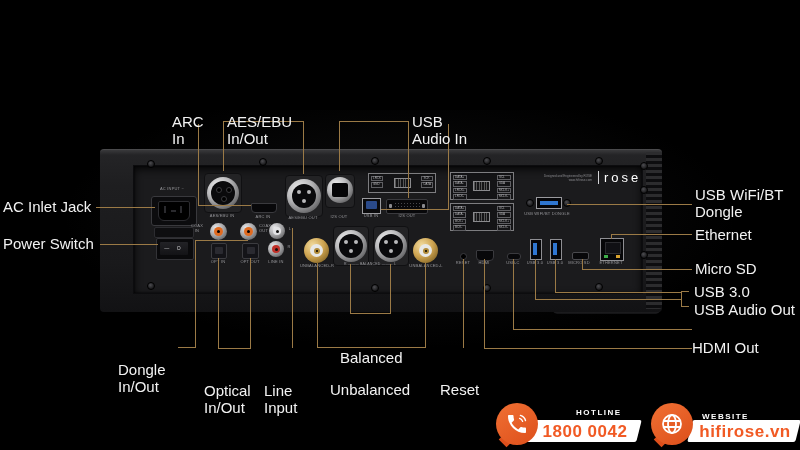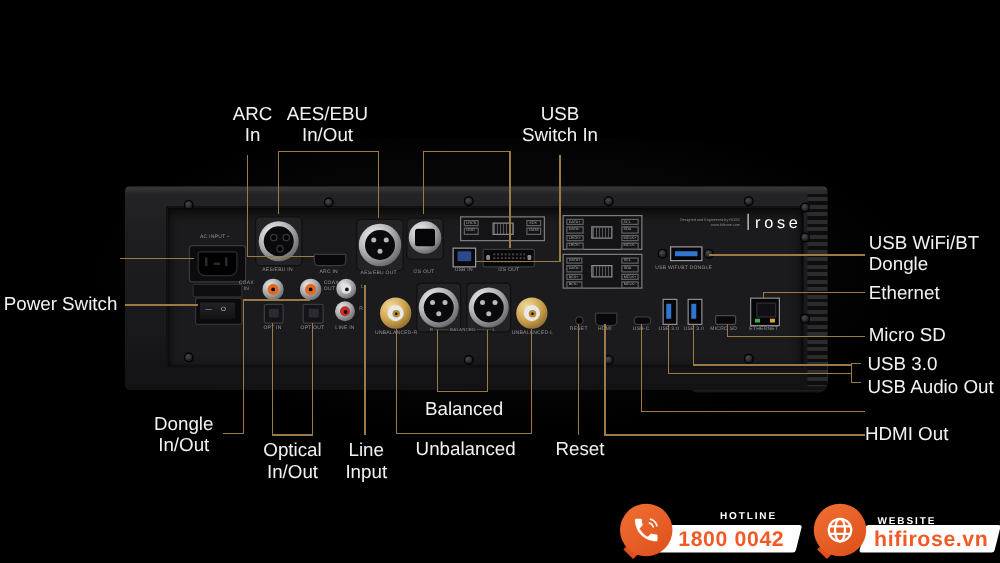--- a/index.html
+++ b/index.html
@@ -27,21 +27,21 @@
   .pin{position:absolute;border-radius:50%;}
   .rca{border-radius:50%;background:radial-gradient(circle at 35% 30%,#e8e8ea,#a9a9ab 45%,#5e5e60 85%);}
   .rca-c{position:absolute;border-radius:50%;}
   .gold{border-radius:50%;background:radial-gradient(circle at 35% 30%,#f2dca0,#cfa552 45%,#8a6a28 82%,#5a4518);}
   .tos{background:#141418;border:1px solid #3c3c40;border-radius:2px;}
   .darkport{background:#08080a;border:1px solid #3a3a3e;}
   .usb3{background:#050507;border:1px solid #8f8f93;}
   .usb3 i{position:absolute;left:2px;top:3px;width:4px;height:12px;background:#2f76d0;}
   
   .lbl{color:#f2f2f2;font-size:15px;line-height:17px;white-space:pre-line;}
-  .ctr{text-align:center;}
+  .ctr{text-align:left;margin-top:30px;}
   .pl{color:#96969a;font-size:4px;line-height:4.6px;text-align:center;letter-spacing:.2px;white-space:pre-line;}
   .brand{color:#8a8a8e;font-size:3px;line-height:3.8px;text-align:right;}
   .logo{color:#fff;font-size:13px;letter-spacing:3px;}
   
   .pg{border:1px solid #7d7d80;background:rgba(10,10,12,.4);display:flex;justify-content:space-between;padding:2px;box-sizing:border-box;}
   .pgcol{display:flex;flex-direction:column;gap:1px;}
   .pc{display:block;font-style:normal;font-size:3px;line-height:3.4px;color:#b5b5b8;border:1px solid #5f5f63;padding:0 1px;white-space:nowrap;}
   .pgconn{width:15px;height:8px;border:1px solid #8a8a8d;align-self:center;
           background:repeating-linear-gradient(90deg,#555 0 1px,transparent 1px 2.5px);}
   
@@ -298,21 +298,22 @@
     <path d="M350 264 L350 313 L390 313 L390 264"></path>
     <path d="M317 263 L317 347 L425 347 L425 263"></path>
     <path d="M463 259 L463 348"></path>
   </svg>
 
   <div class="abs lbl ctr z7" style="left:172px;top:83px;width:60px;">ARC
 In</div>
   <div class="abs lbl ctr z7" style="left:227px;top:83px;width:70px;">AES/EBU
 In/Out</div>
   <div class="abs lbl ctr z7" style="left:412px;top:83px;width:72px;">USB
-Switch In</div>
+Audio In</div>
+  <div class="abs lbl z7" style="left:3px;top:198px;">AC Inlet Jack</div>
   <div class="abs lbl z7" style="left:3px;top:235px;">Power Switch</div>
   <div class="abs lbl z7" style="left:695px;top:186px;width:100px;">USB WiFi/BT
 Dongle</div>
   <div class="abs lbl z7" style="left:695px;top:226px;">Ethernet</div>
   <div class="abs lbl z7" style="left:695px;top:260px;">Micro SD</div>
   <div class="abs lbl z7" style="left:694px;top:283px;">USB 3.0</div>
   <div class="abs lbl z7" style="left:694px;top:301px;">USB Audio Out</div>
   <div class="abs lbl z7" style="left:692px;top:339px;">HDMI Out</div>
   <div class="abs lbl ctr z7" style="left:118px;top:331px;width:58px;">Dongle
 In/Out</div>

